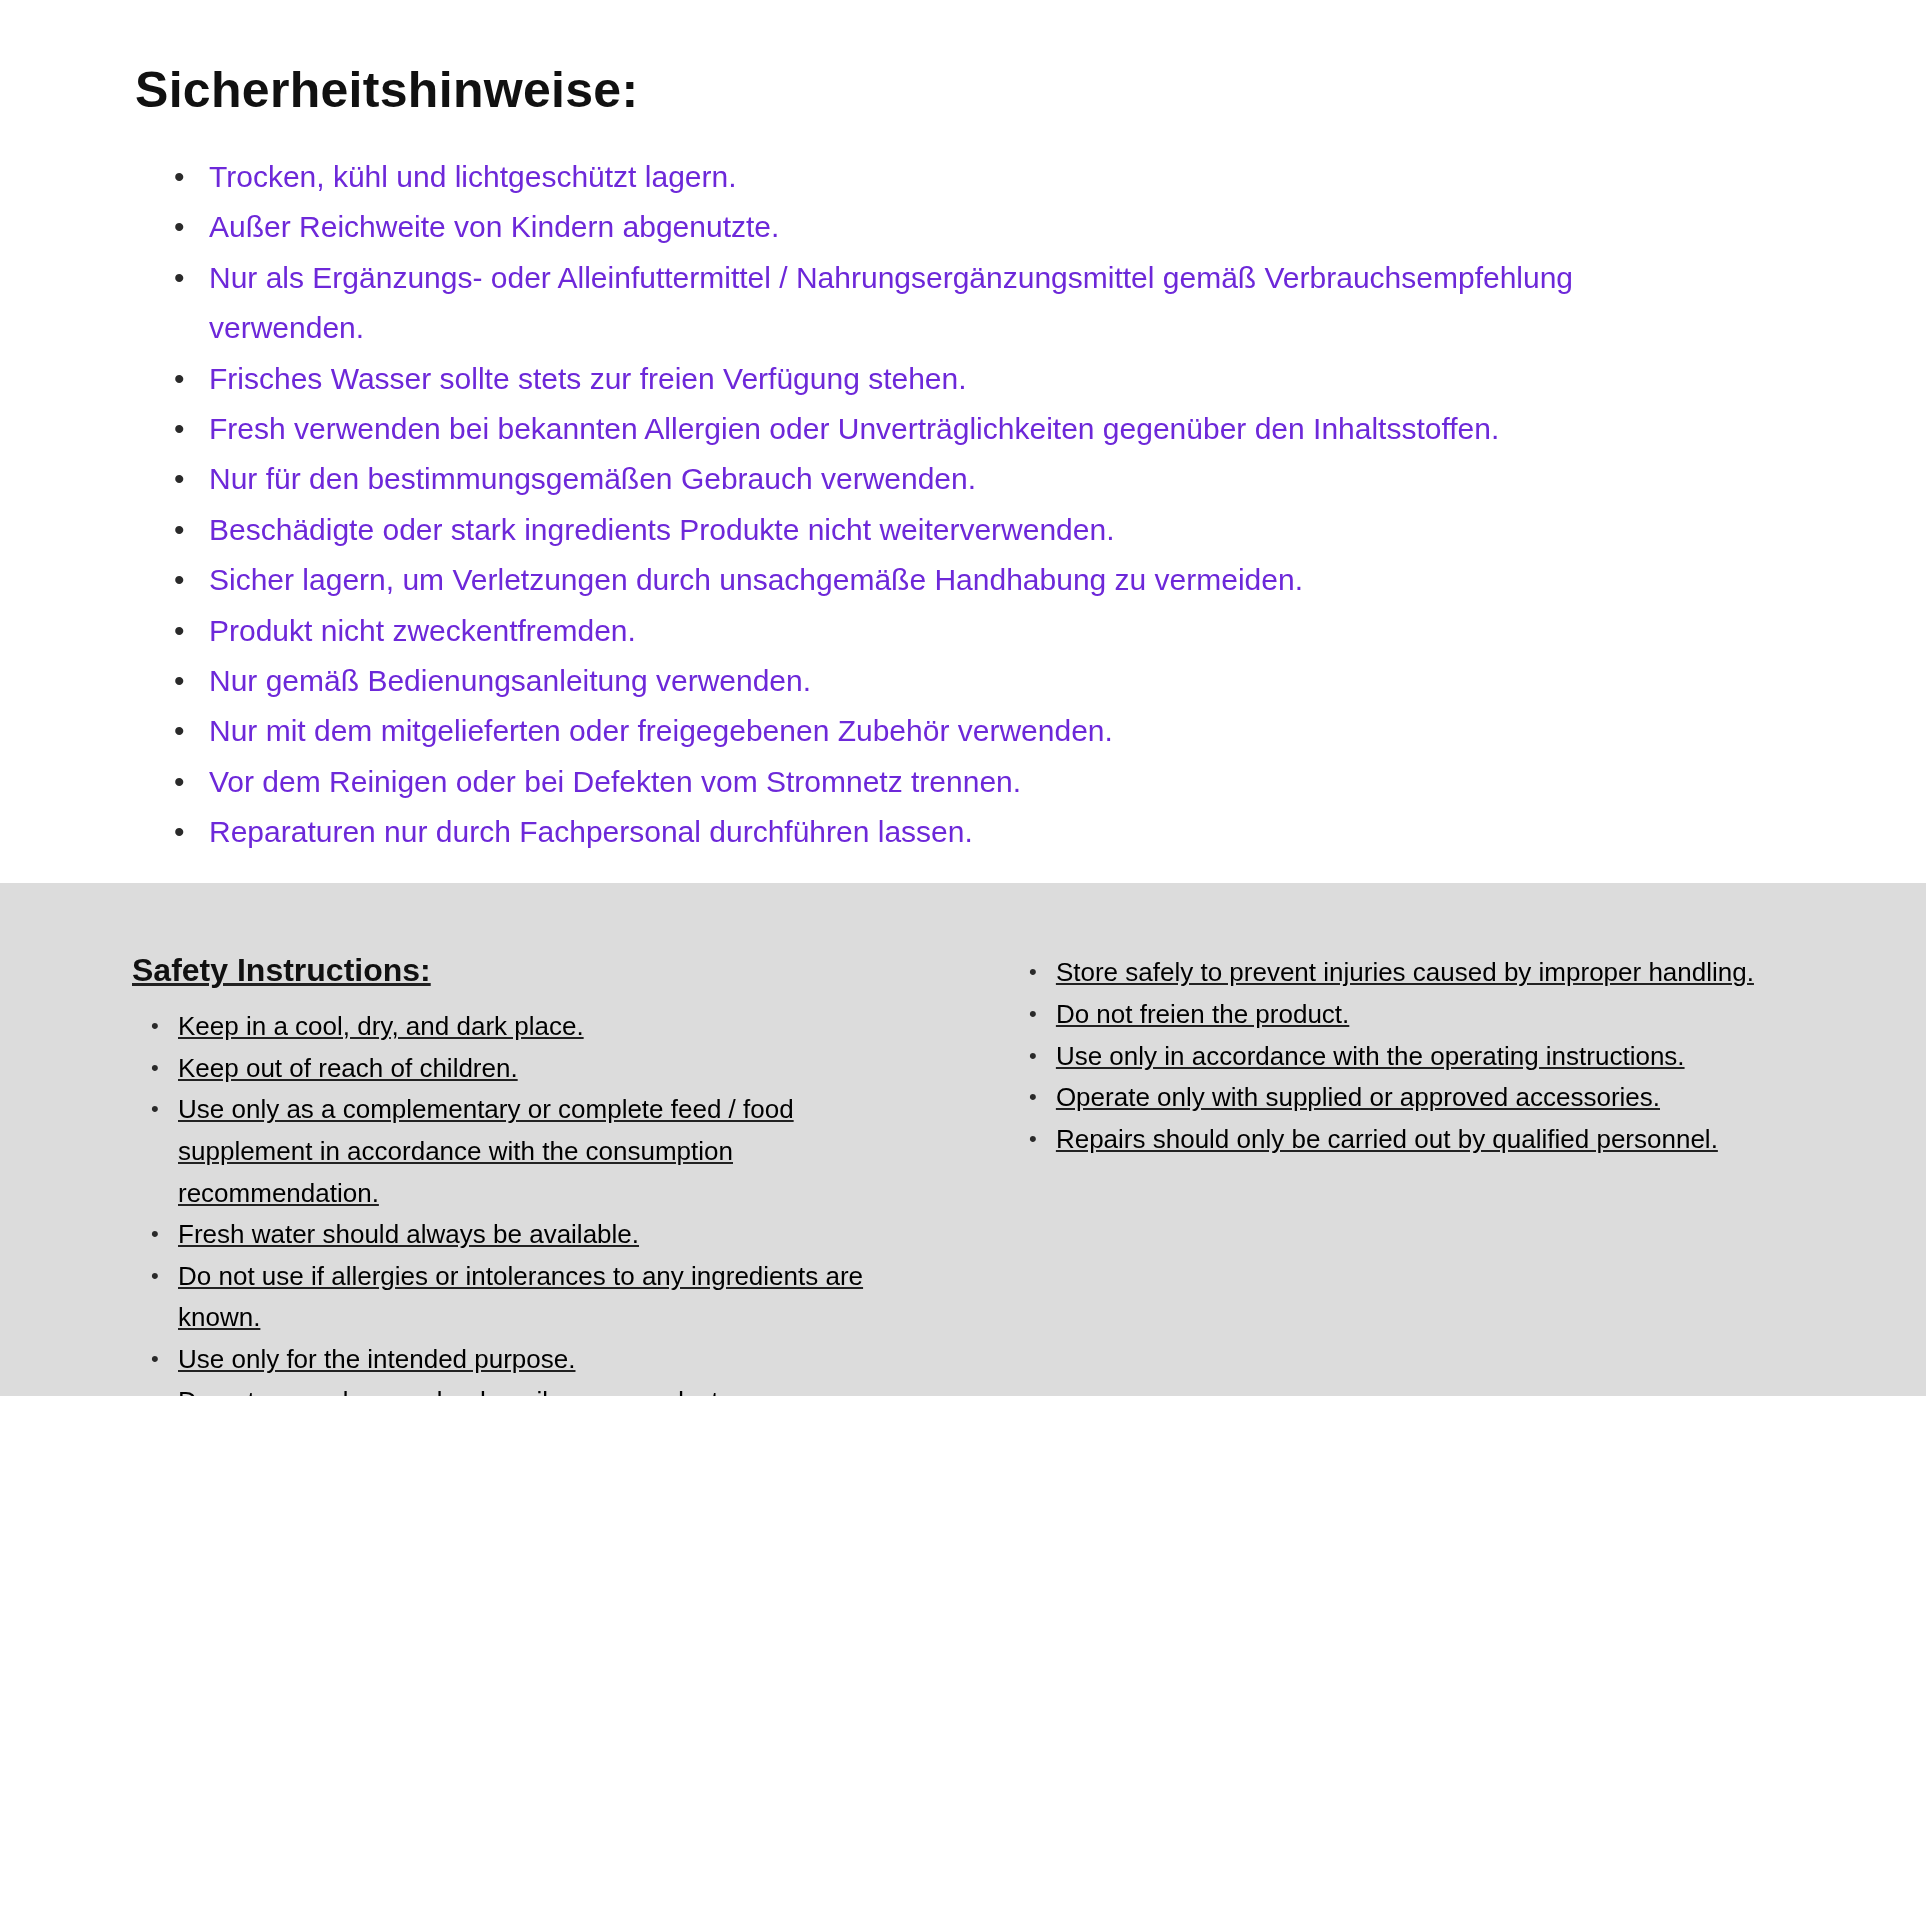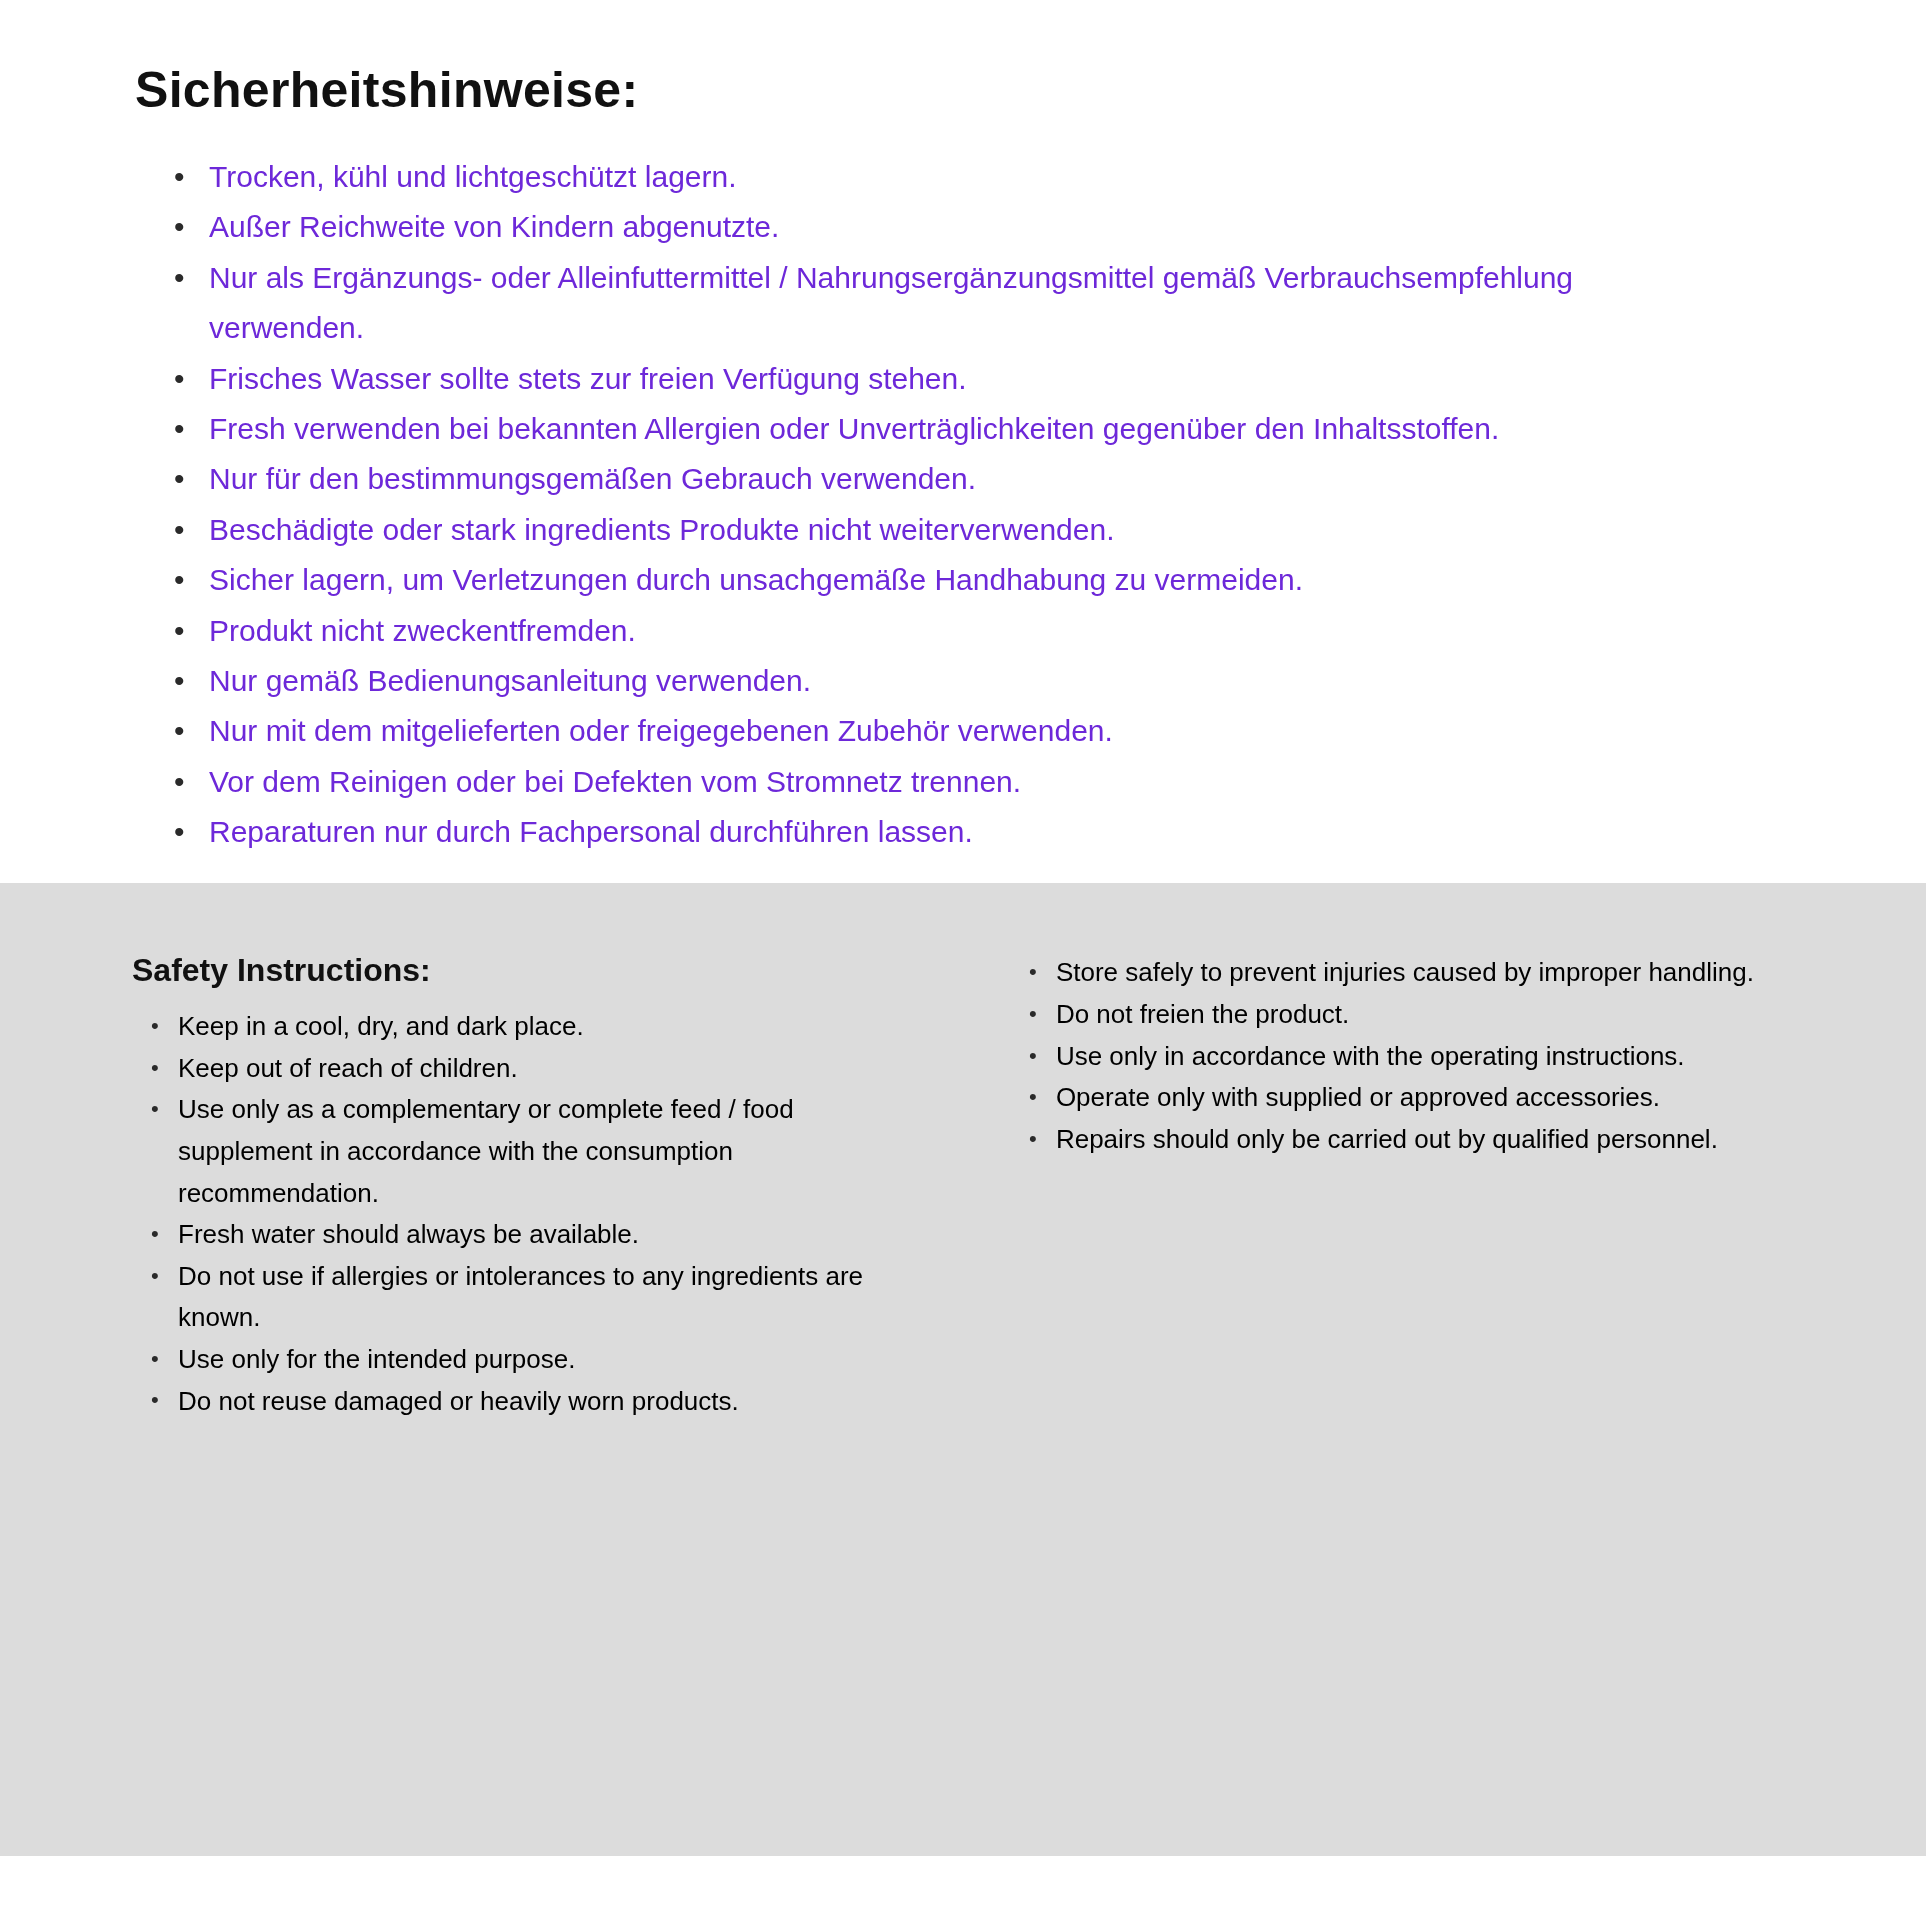--- a/index.html
+++ b/index.html
@@ -3,21 +3,21 @@
 <meta charset="utf-8">
 <style>
   html, body { margin: 0; padding: 0; }
   body {
     font-family: "Liberation Sans", "DejaVu Sans", sans-serif;
     color: #222222;
     background: #ffffff;
   }
   .page {
     width: 1926px;
-    height: 1856px;
+    height: 1396px;
     background: #ffffff;
     box-sizing: border-box;
     display: flex;
     flex-direction: column;
     overflow: hidden;
   }
 
   
   .german-section {
     flex: 0 0 auto;
@@ -56,20 +56,21 @@
     background: #dcdcdc;
     box-sizing: border-box;
     margin-top: 26px;
     padding: 69px 103px 0 132px;
     display: flex;
     gap: 90px;
   }
   .english-col {
     flex: 1 1 0;
     min-width: 0;
+    text-decoration: underline;
   }
   .english-title {
     font-size: 32px;
     font-weight: 700;
     color: #111111;
     margin: 0 0 16.7px 0;
   }
   .english-list {
     list-style: none;
     margin: 0;

